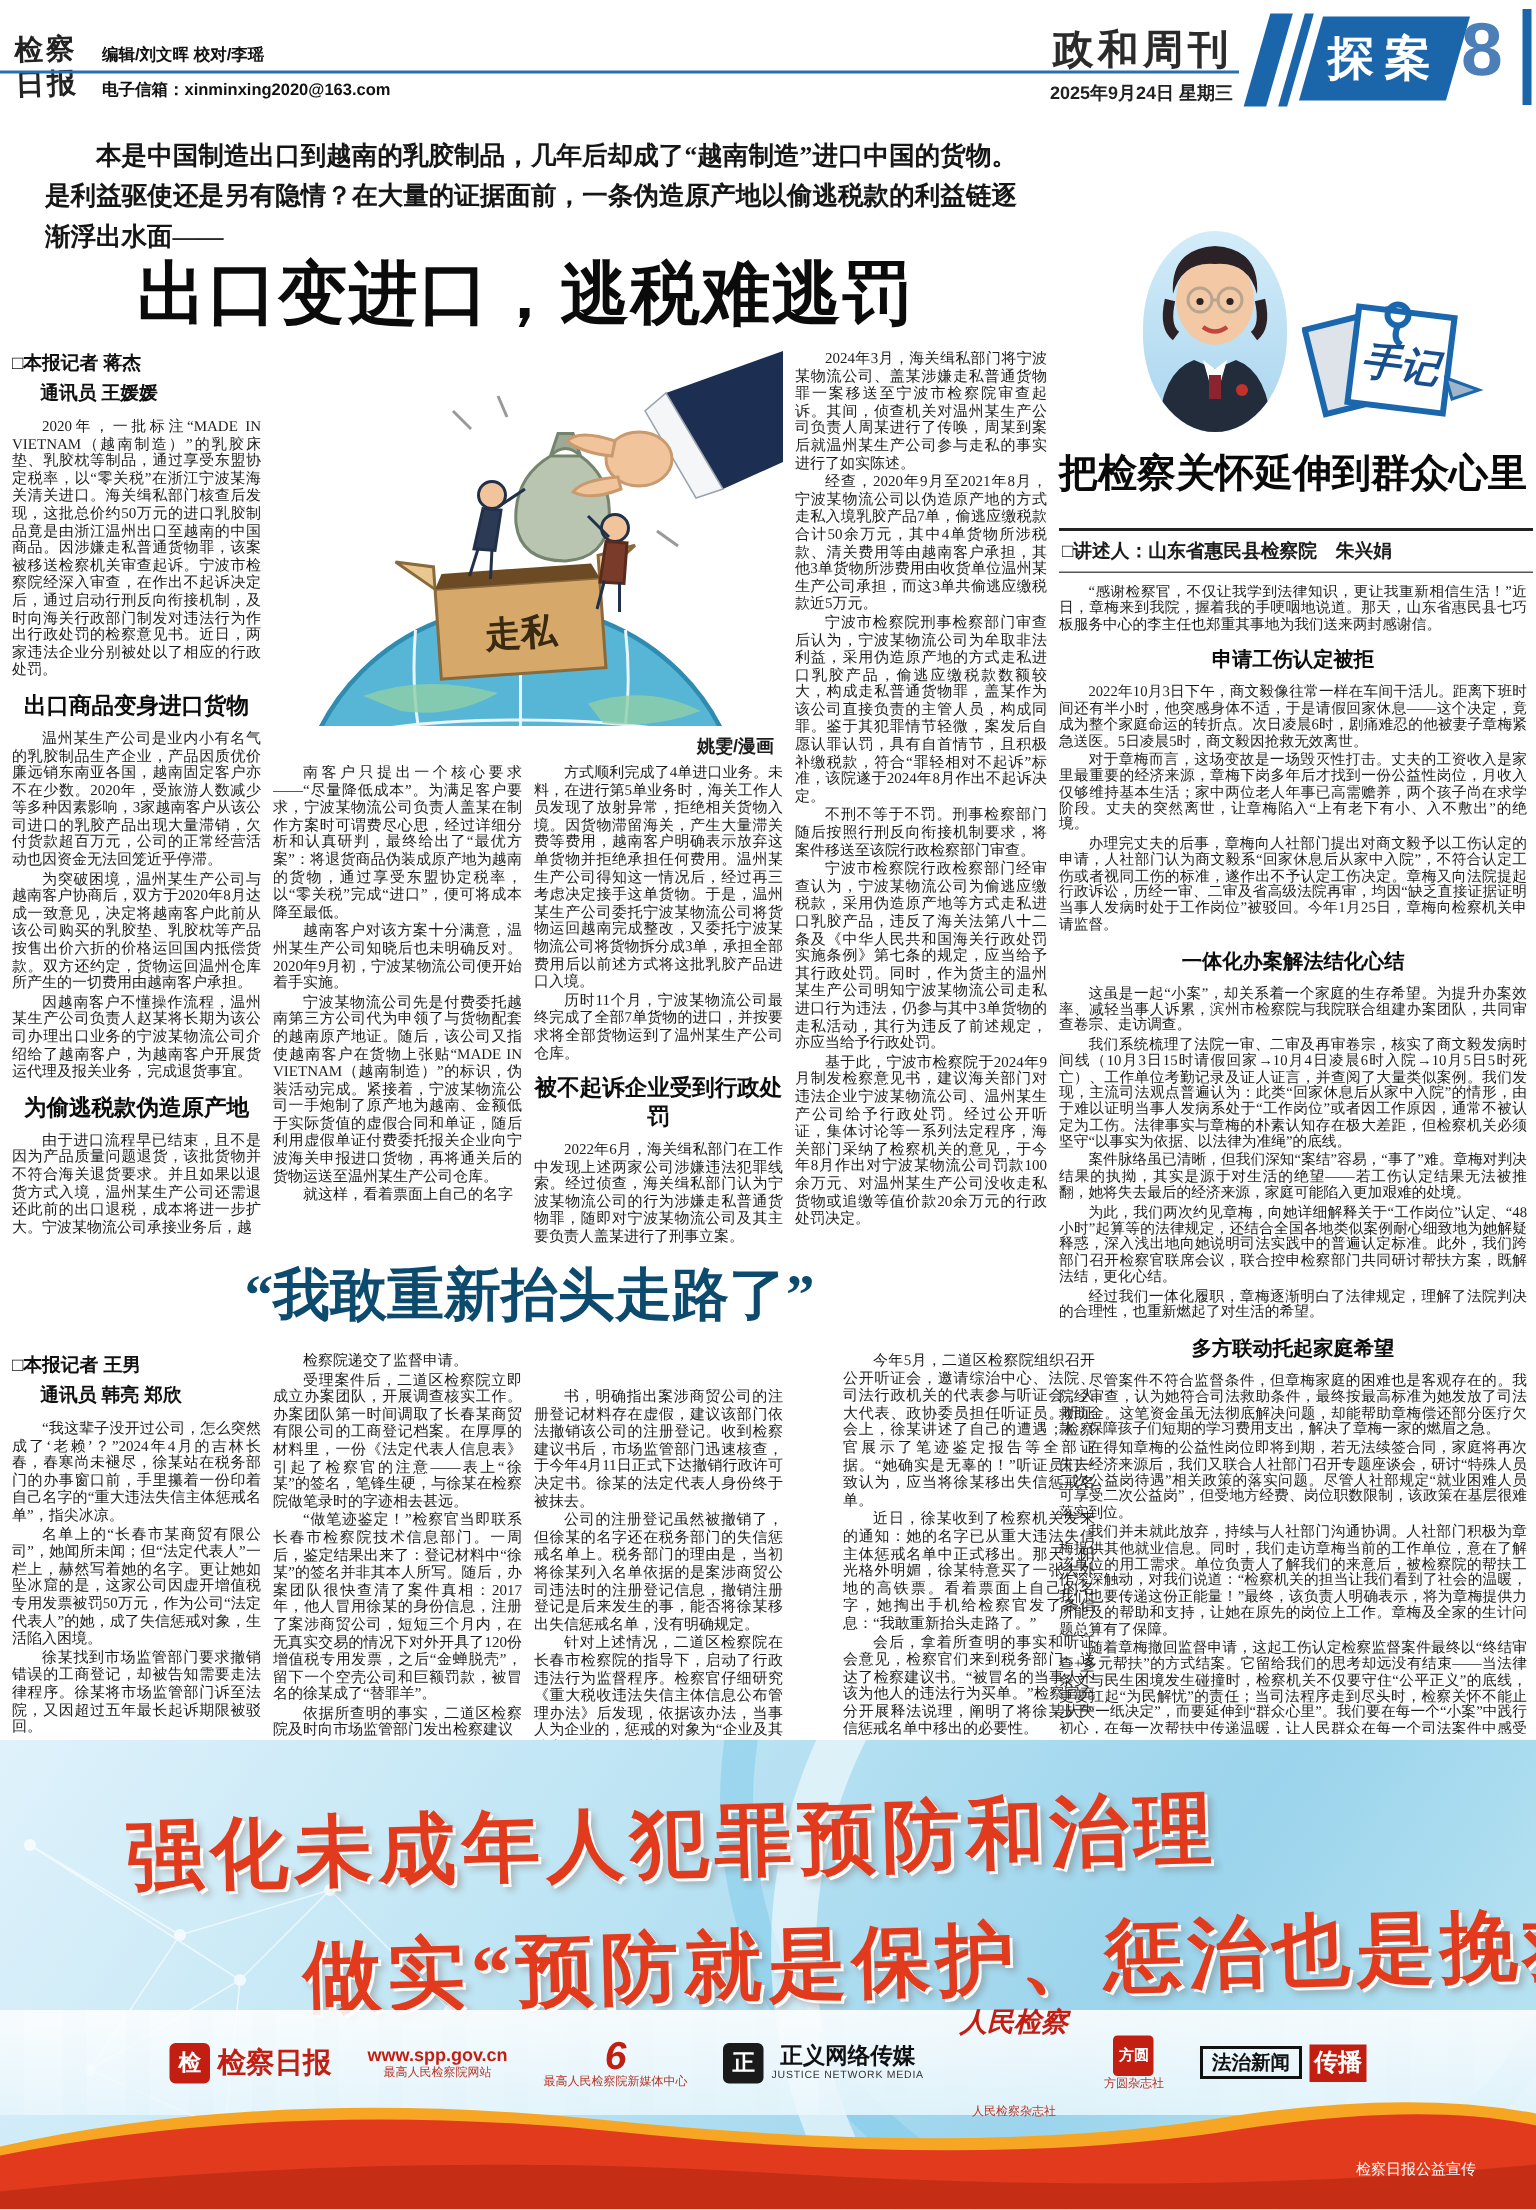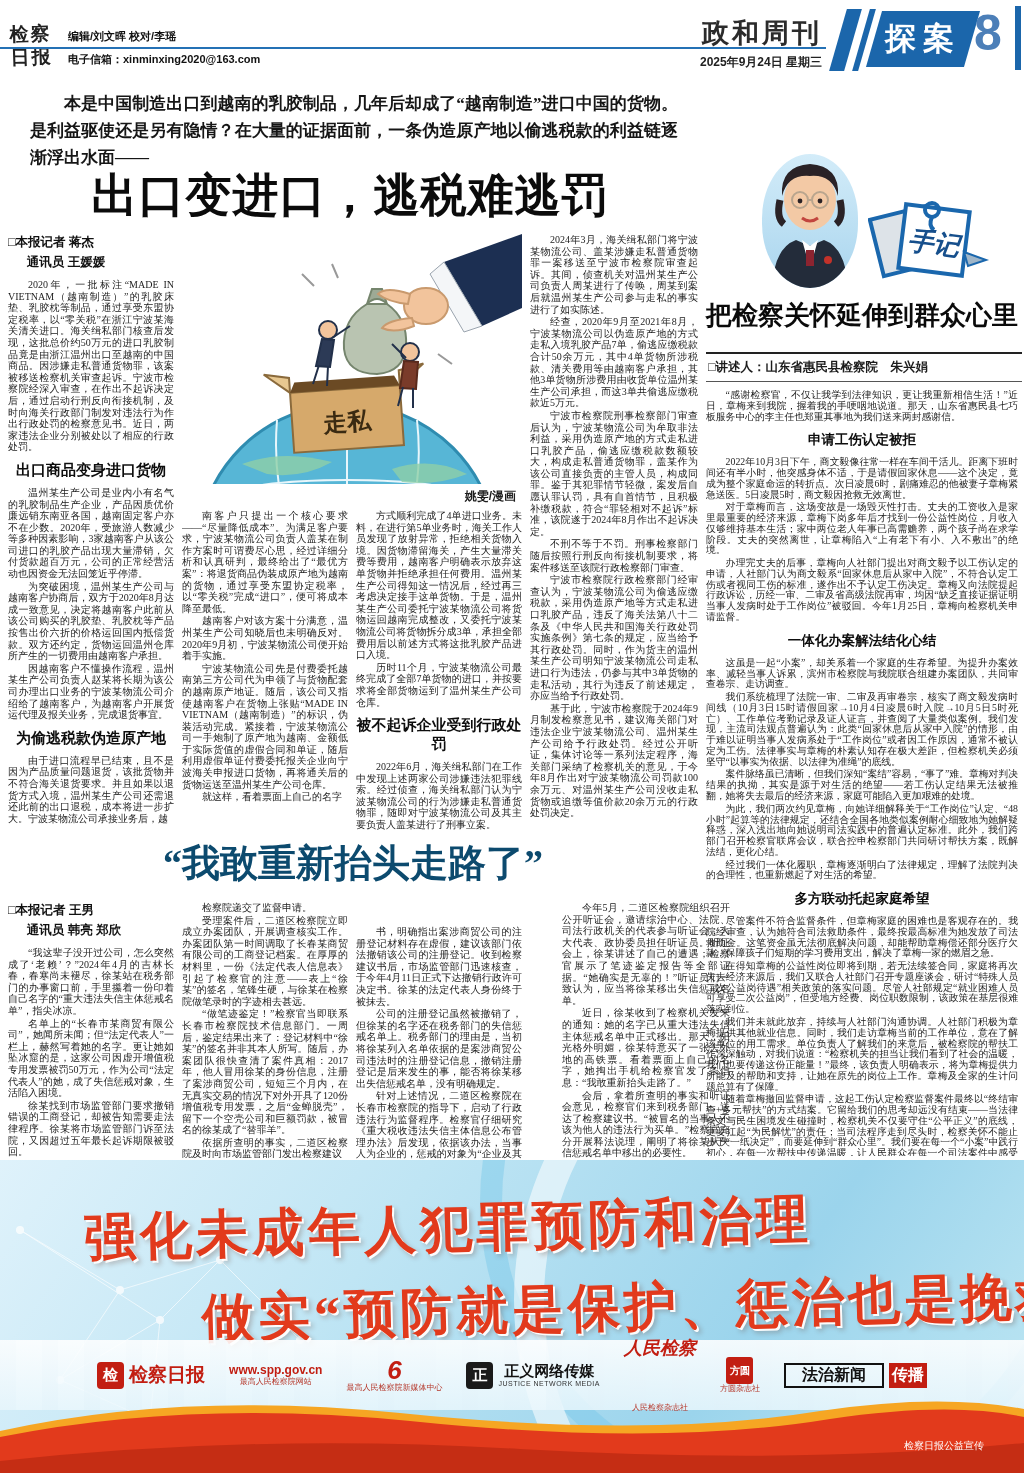--- a/index.html
+++ b/index.html
@@ -93,21 +93,21 @@
   .logo-stack{display:flex;flex-direction:column;line-height:1.15;text-align:center;}
   .lg-url{color:#c21e12;font-weight:bold;font-size:12px;}
   .lg-sub{color:#b5372a;font-size:8px;}
   .lg-six{color:#c21e12;font-weight:900;font-size:26px;font-style:italic;line-height:1;}
   .lg-blackmark{background:#1a1a1a;}
   .lg-zy{color:#111;font-weight:bold;font-size:15px;}
   .lg-zy-sub{color:#333;font-size:7px;letter-spacing:.5px;}
   .lg-rmjc{color:#c21e12;font-weight:900;font-size:18px;font-family:"Liberation Serif",serif;font-style:italic;}
   .lg-fy{width:27px;height:27px;background:#c21e12;border-radius:3px;color:#fff;font-weight:bold;
          font-size:10px;display:flex;align-items:center;justify-content:center;}
-  .lg-fz{color:#111;font-weight:900;font-size:16px;border:2px solid #111;padding:0 16px;}
+  .lg-fz{color:#111;font-weight:900;font-size:13px;border:2px solid #111;padding:0 6px;}
   .lg-cb{color:#fff;background:#c21e12;font-weight:900;font-size:16px;padding:2px 3px;}
   .wave{position:absolute;left:0;bottom:0;width:1024px;height:92px;}
   .banner-credit{position:absolute;right:40px;bottom:20px;color:#fff;font-size:10px;
                  font-family:"Liberation Sans","DejaVu Sans",sans-serif;}
   .net{position:absolute;left:0;top:40px;opacity:.75;}
 </style>
 </head>
 <body>
 
 <div id="page">

